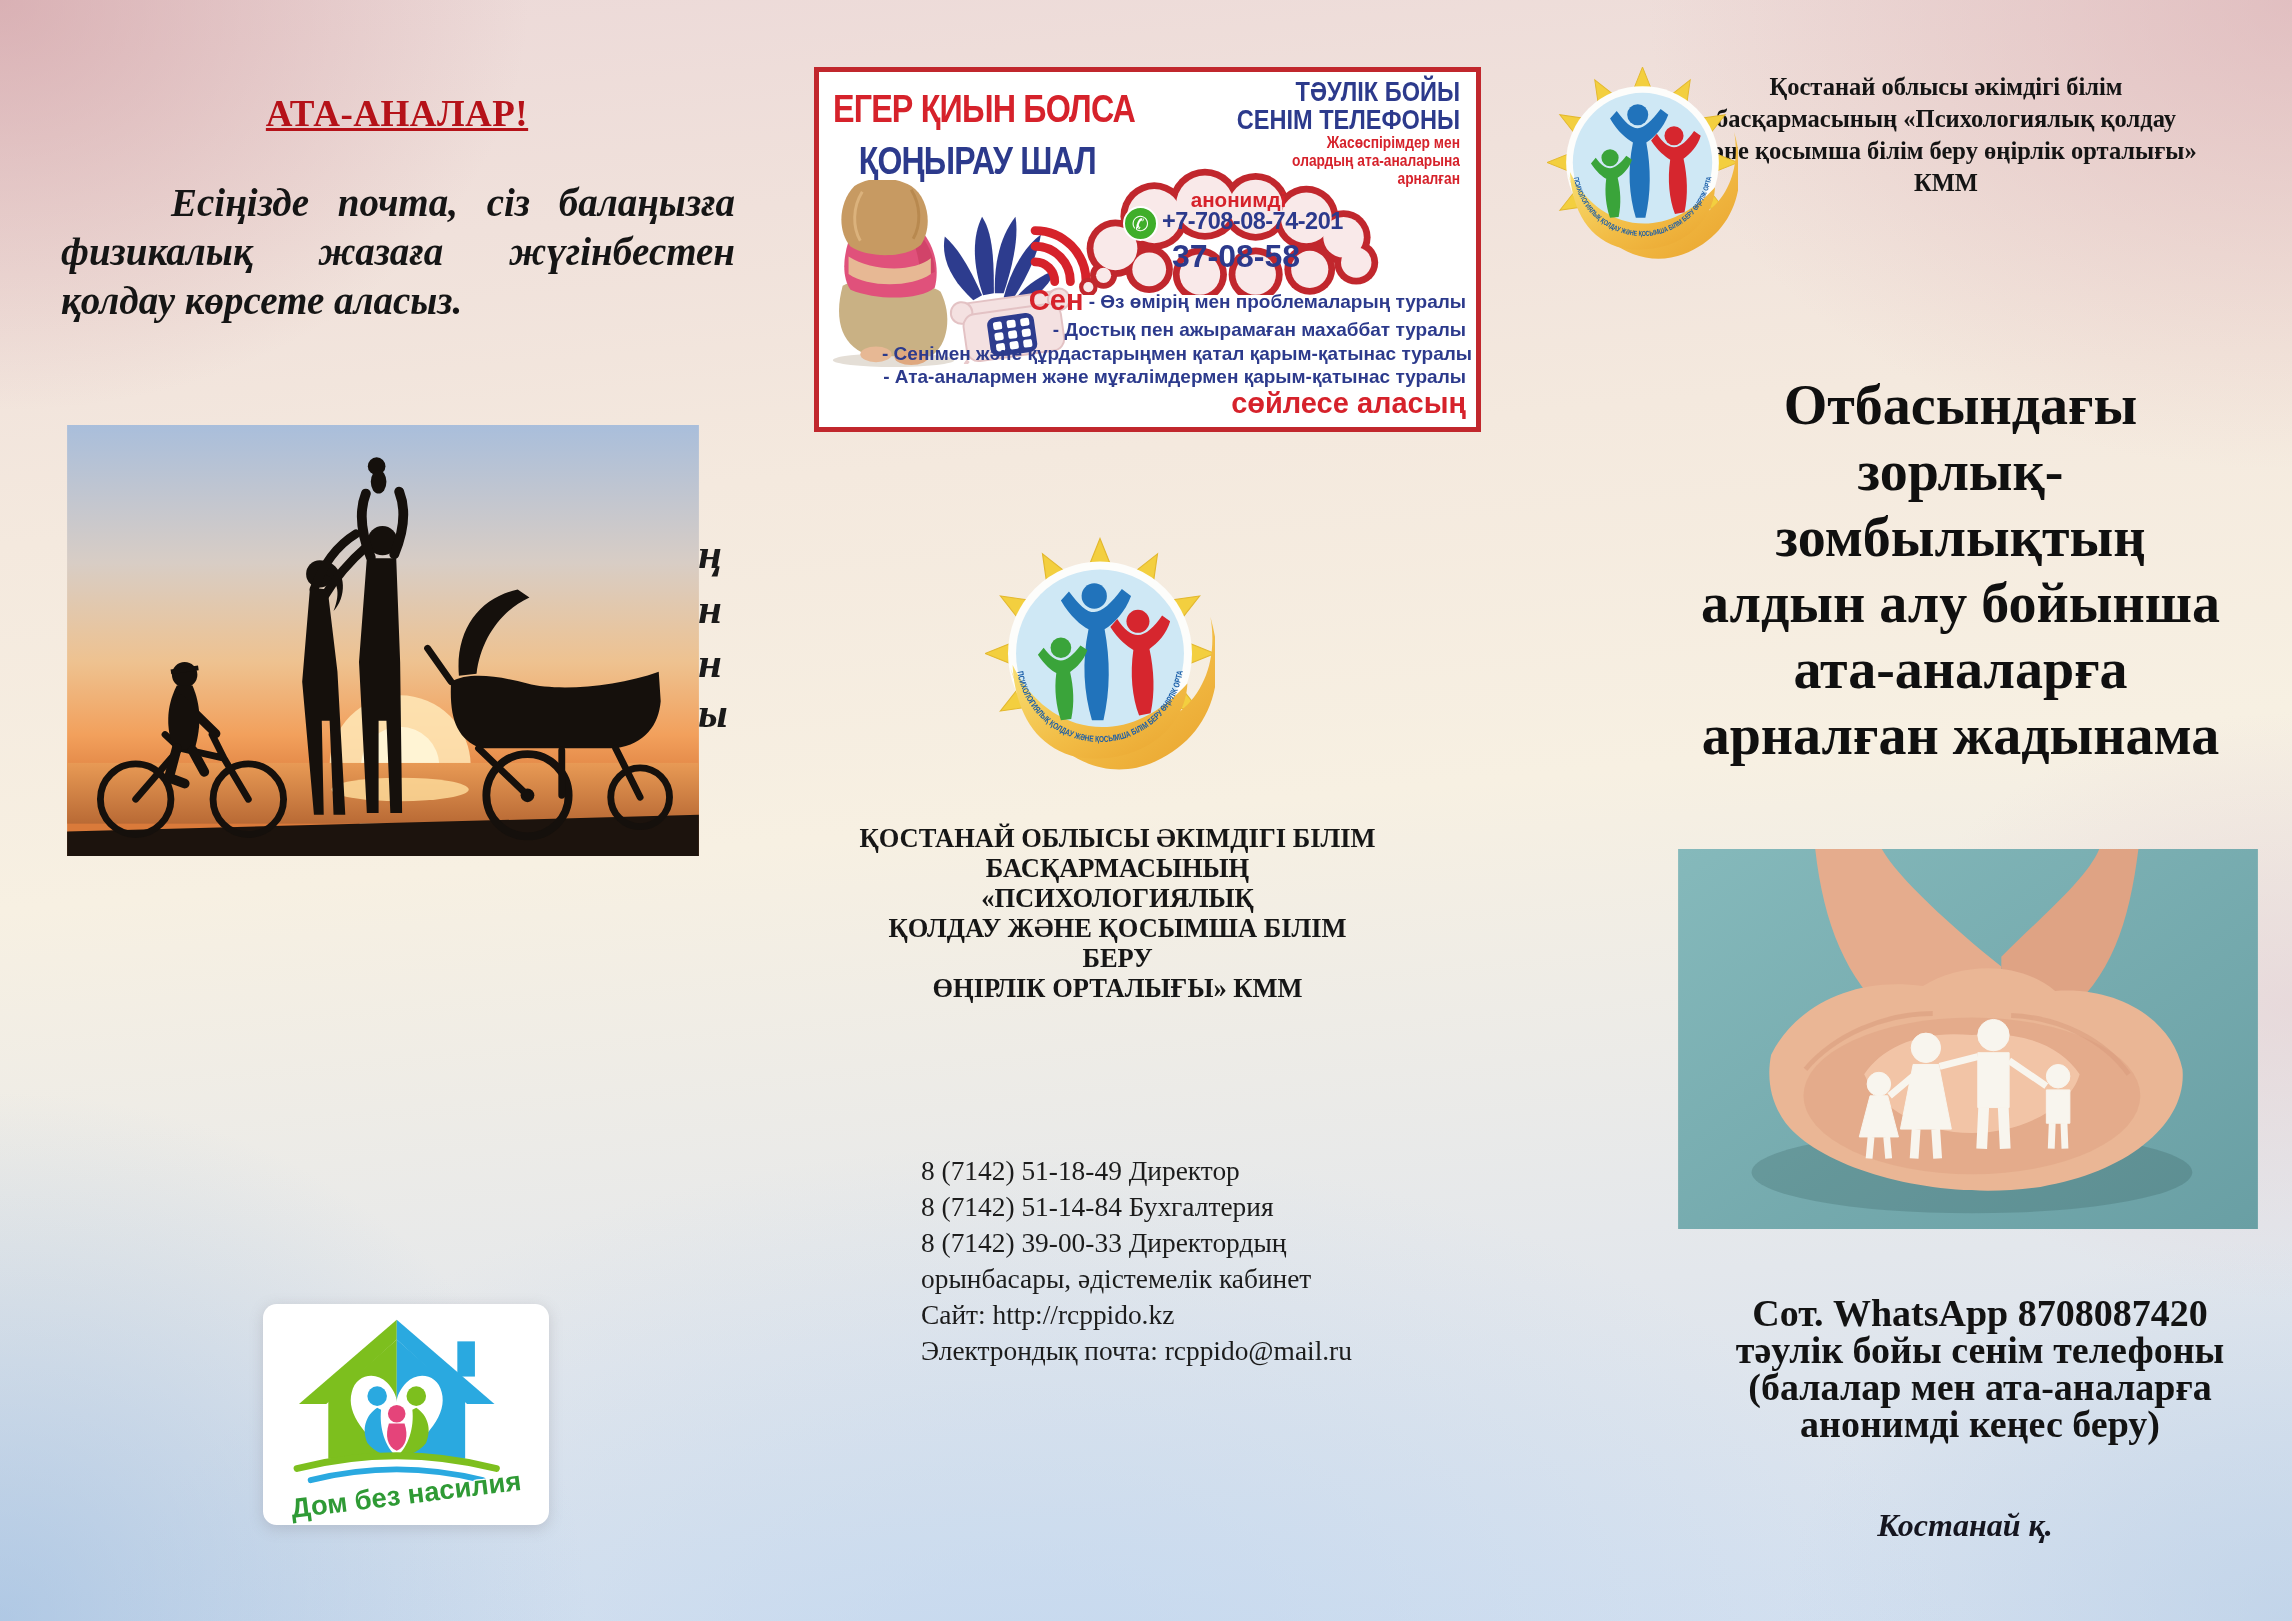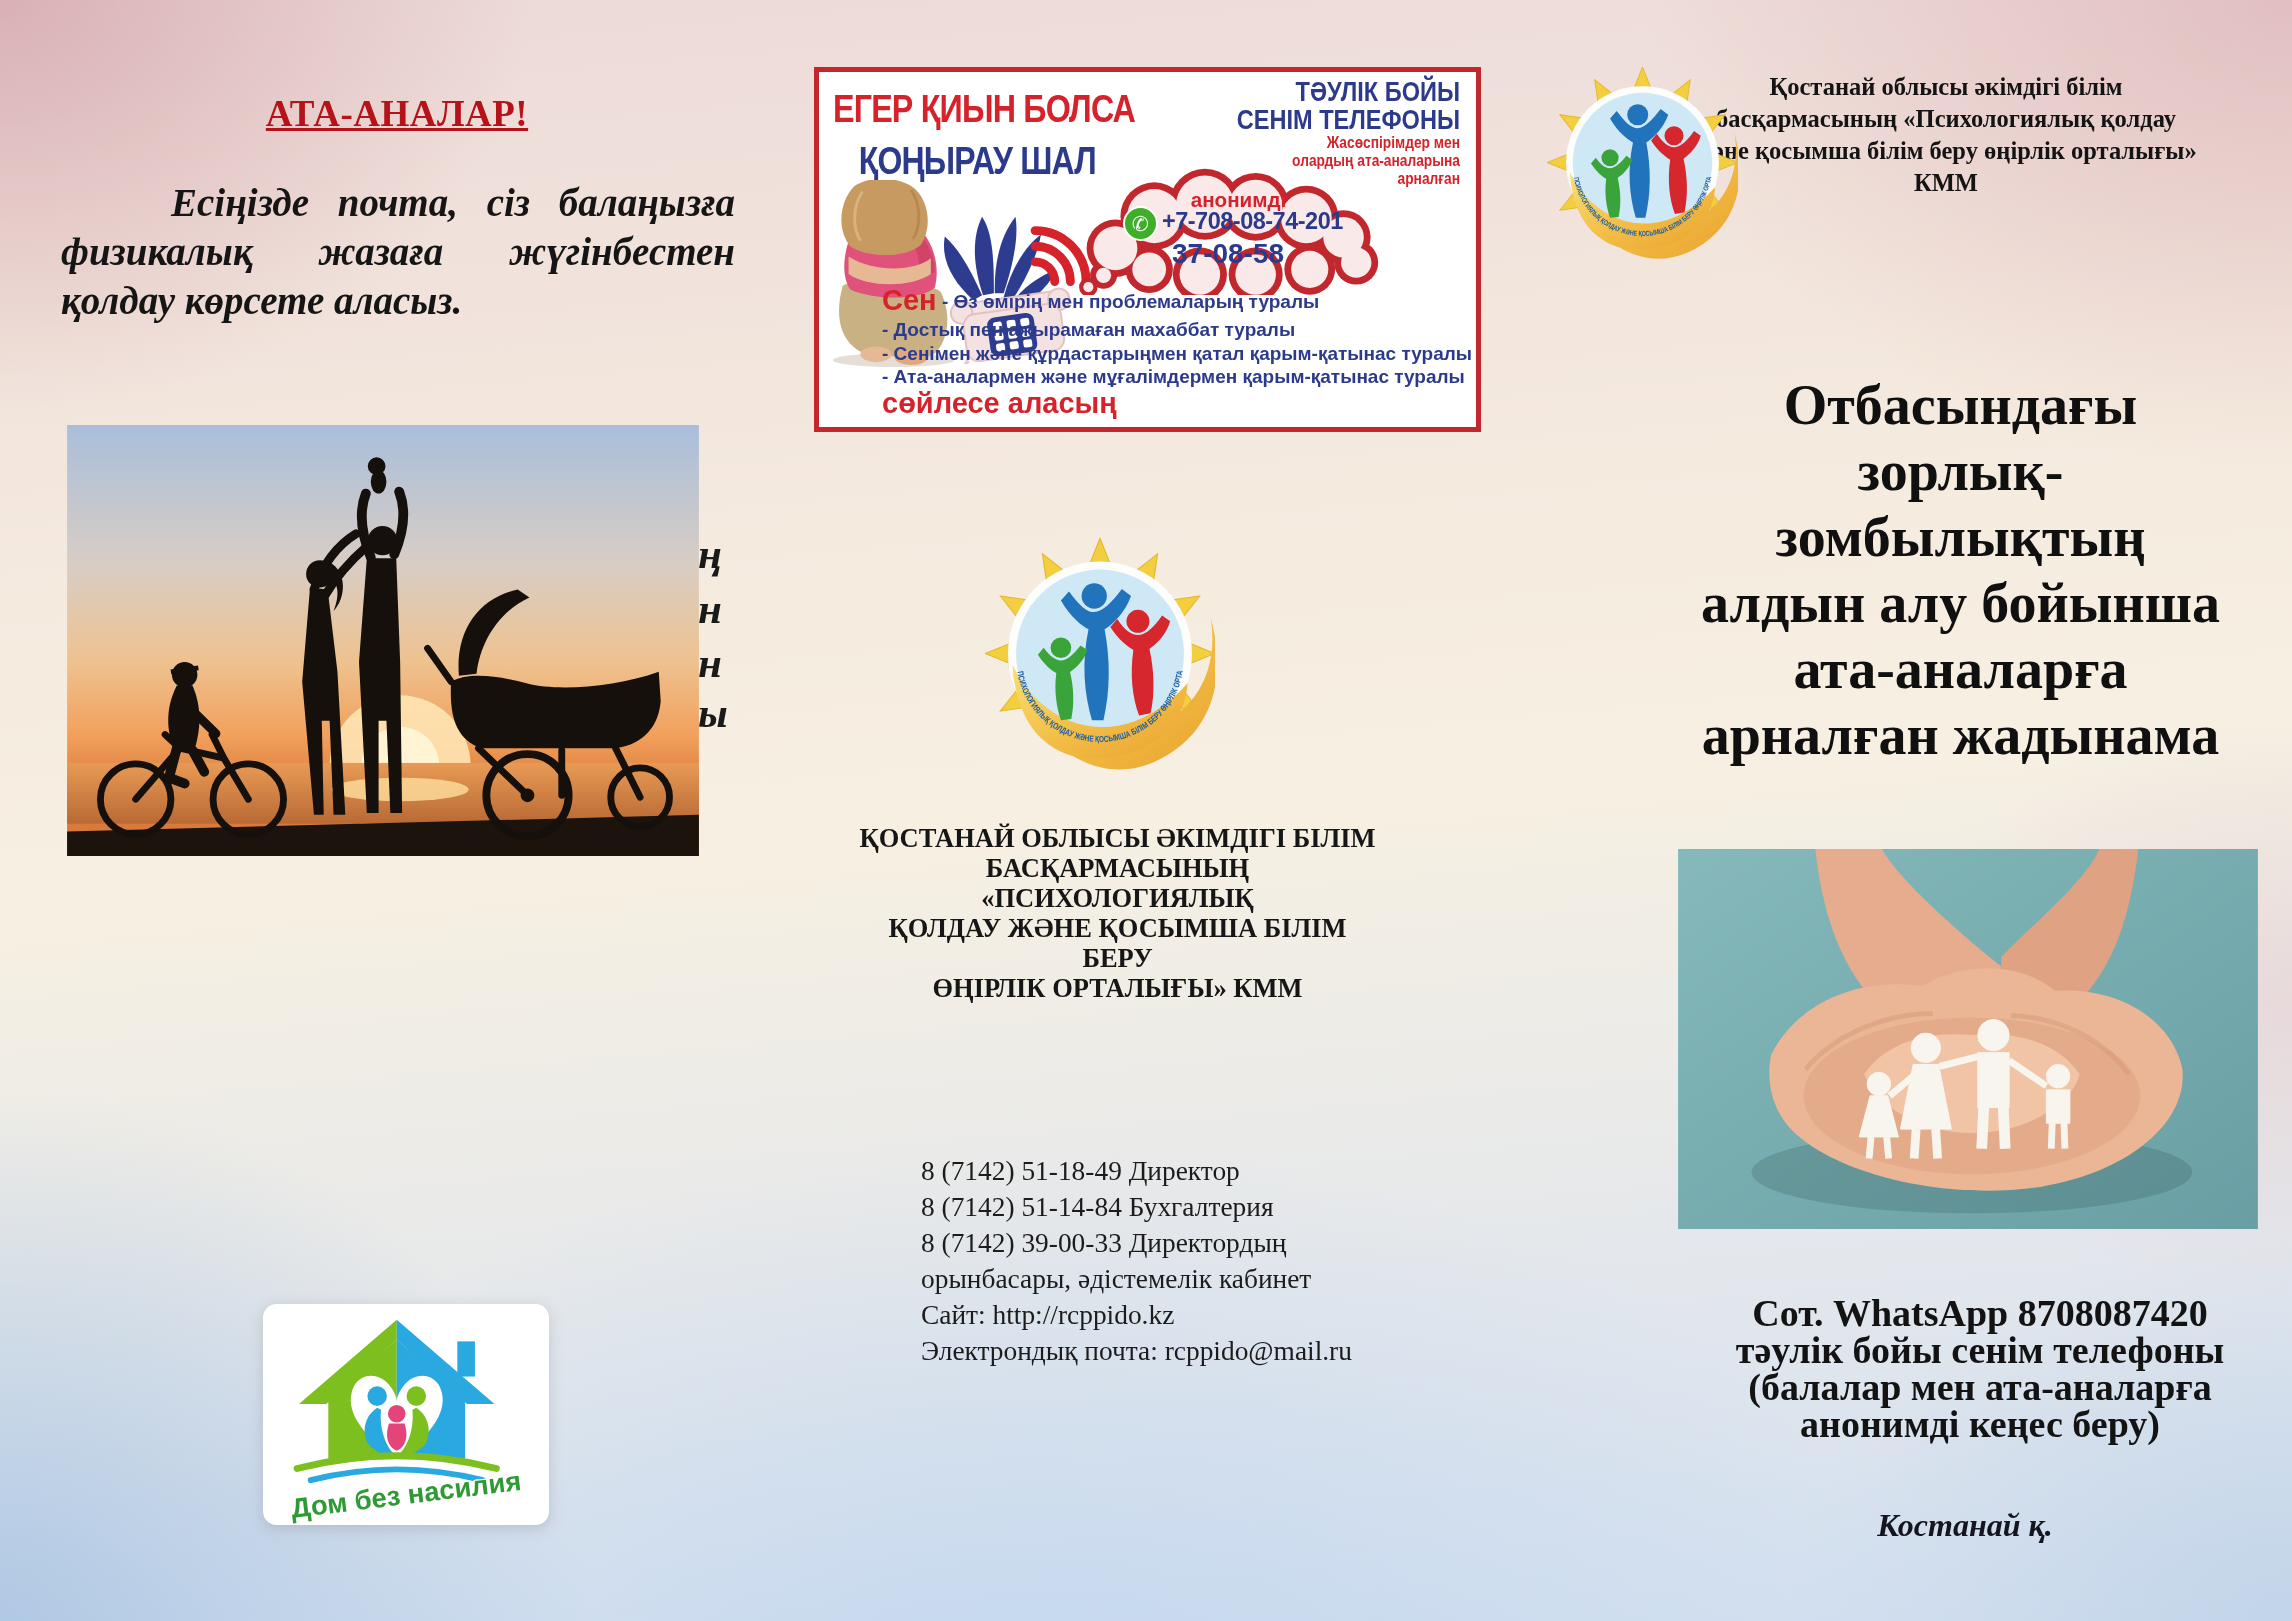--- a/index.html
+++ b/index.html
@@ -32,22 +32,22 @@
   .bt1{font-size:38px;font-weight:800;color:#d6222b;white-space:nowrap;transform:scaleX(.85);transform-origin:left top;letter-spacing:-1px;}
   .bt2{margin-top:8.8px;font-size:39px;font-weight:800;color:#2c3a8c;white-space:nowrap;text-align:center;transform:scaleX(.82);transform-origin:center top;letter-spacing:-1px;}
   .hotline{left:347px;top:5.9px;width:294px;text-align:right;transform:scaleX(.86);transform-origin:right top;}
   .hotline .hl{font-size:27.4px;line-height:28px;font-weight:800;color:#2c3a8c;white-space:nowrap;}
   .hotline .aud{font-size:16px;line-height:18px;font-weight:bold;color:#d6222b;white-space:nowrap;}
   .hotline .aud:first-of-type{margin-top:7.8px;}
   .cloud-anon{left:345px;top:116px;width:149px;text-align:center;font-size:20.6px;font-weight:800;color:#d6222b;}
   .wa-badge{left:304px;top:134px;width:35px;height:35px;border-radius:50%;background:#3fae2a;border:2px solid #fff;box-sizing:border-box;
     color:#fff;font-size:20.6px;line-height:31px;text-align:center;}
   .cloud-num1{left:343px;top:136px;font-size:23.5px;font-weight:800;color:#2c3a8c;letter-spacing:-0.5px;white-space:nowrap;}
-  .cloud-num2{left:353px;top:166px;font-size:28px;font-weight:800;color:#2c3a8c;letter-spacing:0;}
-  .topics{left:63px;top:212px;width:584px;color:#2c3a8c;}
+  .cloud-num2{left:353px;top:166px;font-size:32px;font-weight:800;color:#2c3a8c;letter-spacing:0;}
+  .topics{left:63px;top:212px;width:584px;text-align:right;color:#2c3a8c;}
   .topics .t-first{line-height:33px;font-size:19px;font-weight:800;white-space:nowrap;}
   .topics .you{font-size:29px;font-weight:800;color:#d6222b;vertical-align:-2px;}
   .topics .t{line-height:23.5px;font-size:19px;font-weight:800;white-space:nowrap;}
   .topics .closing{margin-top:2px;font-size:29px;line-height:25.5px;font-weight:800;color:#d6222b;}
   
   .org{left:853px;top:823px;width:529px;text-align:center;font-size:26.5px;font-weight:bold;line-height:30px;color:#161616;}
   .contacts{left:921px;top:1153px;width:480px;font-size:27.4px;line-height:36px;color:#1c1c1c;}
   
   .r-header{left:1598px;top:71px;width:696px;text-align:center;font-size:24.5px;font-weight:bold;line-height:32px;color:#141414;z-index:1;}
   .r-title{left:1627px;top:372px;width:667px;text-align:center;font-size:56px;font-weight:bold;line-height:66px;color:#101010;}

